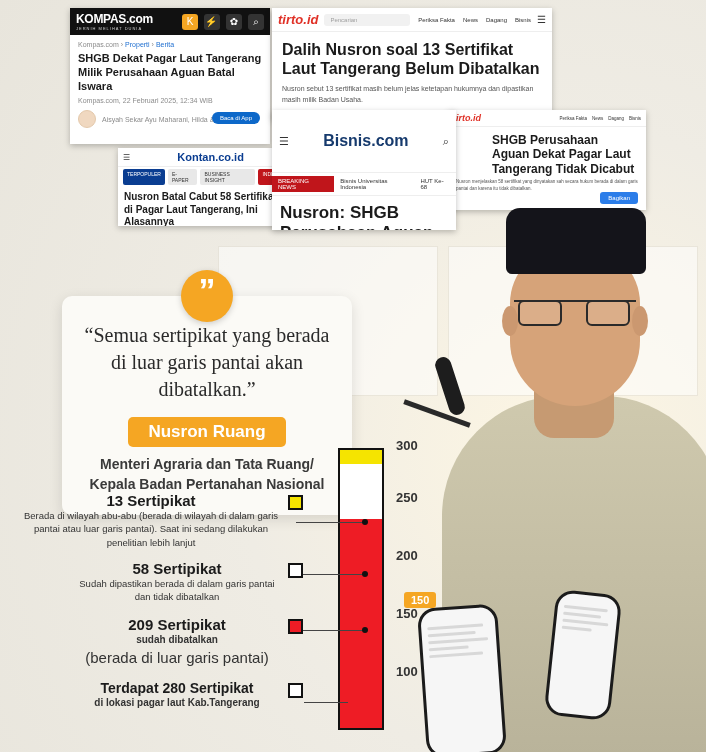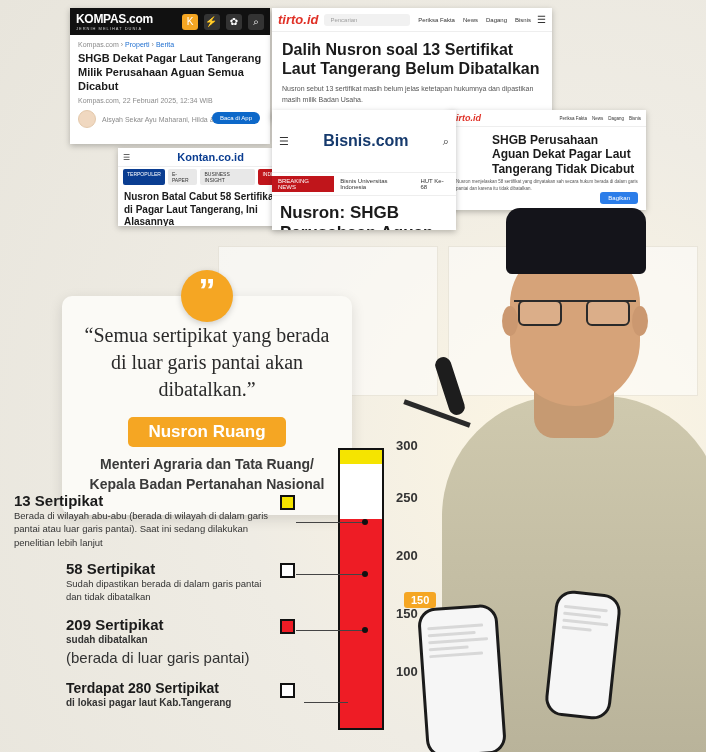--- a/index.html
+++ b/index.html
@@ -80,21 +80,21 @@
   .chart-wrap { position:absolute; left:0; top:430px; width:460px; height:320px;}
   .bar-col {
     position:absolute; left:338px; top:18px; width:46px; height:282px;
     background:#fff; border:2px solid #111;
   }
   .seg { position:absolute; left:0; width:100%; }
   .axis { position:absolute; left:390px; top:0; height:300px; width:60px; }
   .tick { position:absolute; font-size:13px; font-weight:bold; color:#333; }
   .legend-row { position:absolute; display:flex; align-items:flex-start; gap:8px;}
   .swatch { width:15px; height:15px; border:2px solid #111; flex:none; margin-top:3px;}
-  .lg-text { text-align:left; width:258px; }
+  .lg-text { text-align:center; width:258px;margin-left:8px; }
   .lg-title { font-weight:bold; color:#1b1b1b; }
   .lg-sub { color:#333; line-height:1.4; }
   .leader { position:absolute; height:1px; background:#444; }
   .dot { position:absolute; width:6px;height:6px;border-radius:50%;background:#111;}
   
   .person { position:absolute; right:-6px; top:196px; width:330px; height:560px; }
   .phone { position:absolute; background:#1b1b1b; border-radius:18px; }
   .phone-screen { position:absolute; inset:3px; background:#f6f6f6; border-radius:15px; overflow:hidden;}
   .doc-line { height:3px; background:#d8d8d8; border-radius:2px; margin:4px 6px;}
   .badge150 { position:absolute; background:#f5a623; color:#fff; font-weight:bold; font-size:11px; padding:2px 7px; border-radius:3px;}
@@ -118,21 +118,21 @@
       <span class="icon-sq" style="background:#333;">✿</span>
       <span class="icon-sq" style="background:#333;">⌕</span>
     </div>
     <div class="crumbs">
       <span>Kompas.com</span>
       <span>›</span>
       <b>Properti</b>
       <span>›</span>
       <b>Berita</b>
     </div>
-    <div class="headline" style="font-size:11px;line-height:1.25;">SHGB Dekat Pagar Laut Tangerang Milik Perusahaan Aguan Semua Dicabut</div>
+    <div class="headline" style="font-size:11px;line-height:1.25;">SHGB Dekat Pagar Laut Tangerang Milik Perusahaan Aguan Batal Iswara</div>
     <div class="byline">Kompas.com, 22 Februari 2025, 12:34 WIB</div>
     <div class="metarow">
       <div class="avatar"></div>
       <div class="byline" style="padding:0;flex:1;">Aisyah Sekar Ayu Maharani, Hilda &amp; Alexander</div>
     </div>
     <div class="readapp" style="position:absolute;right:10px;top:104px;">Baca di App</div>
   </div>
 
   <div class="clip" style="left:272px;top:8px;width:280px;height:112px;">
     <div class="clip-bar tirto-bar">

